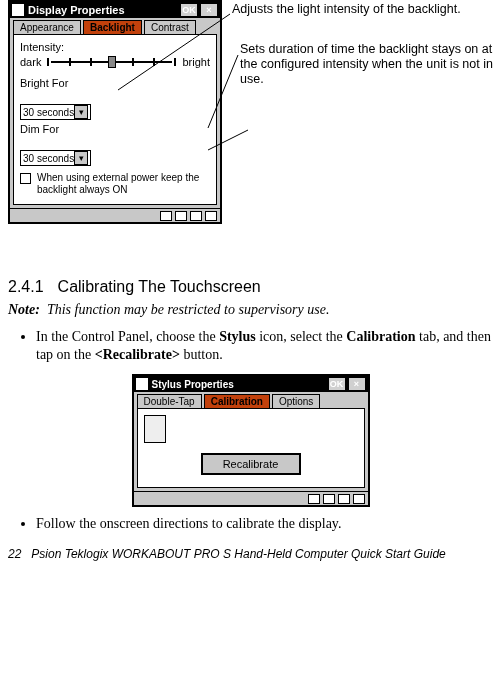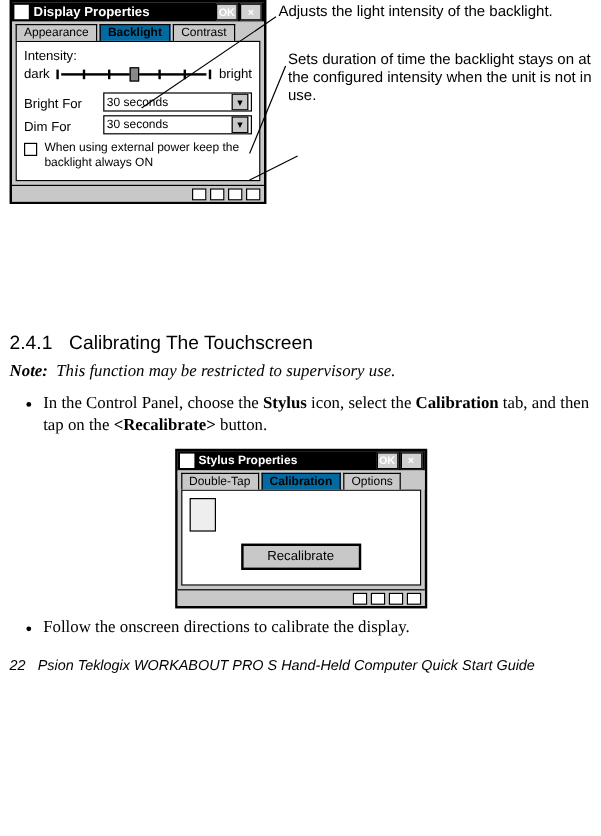--- a/index.html
+++ b/index.html
@@ -44,37 +44,37 @@
     text-align: center; font-weight: bold;
   }
   .tabs { display:flex; padding: 2px 3px 0 3px; gap:2px; background:#c8c8c8; }
   .tab {
     border: 1px solid #000;
     border-bottom: none;
     padding: 1px 6px;
     background: #c8c8c8;
     font-size: 10px;
   }
-  .tab.active { background: #0369a1; font-weight: bold; }
+  .tab.active { background: #c2410c; font-weight: bold; }
   .panel {
     border: 1px solid #000;
     background: #fff;
     margin: 0 3px 3px 3px;
     padding: 6px 6px 8px 6px;
   }
   .lbl { font-size: 11px; }
   .slider-row { display:flex; align-items:center; justify-content:space-between; margin:2px 0 8px 0; }
   .slider {
     flex:1; margin:0 6px; height:14px; position:relative;
     display:flex; align-items:center; justify-content:space-between;
   }
   .track { position:absolute; left:4px; right:4px; top:6px; height:2px; background:#000; }
   .tick { width:2px; height:8px; background:#000; z-index:1; }
   .thumb { position:absolute; top:1px; left:50%; width:8px; height:12px; background:#888; border:1px solid #000; transform:translateX(-50%); z-index:2; }
-  .row { display:flex; align-items:flex-end; gap:2px; margin:3px 0; }
+  .row { display:flex; align-items:flex-start; gap:15px; margin:3px 0;flex-direction:column; }
   .row .rowlbl { width:64px; font-size:11px; }
   .dropdown {
     flex:1; display:flex; align-items:center; justify-content:space-between;
     border:1px solid #000; background:#fff; height:16px; padding:0 2px;
     font-size:10px;
   }
   .dd-btn { width:14px; height:14px; border:1px solid #000; background:#c8c8c8; text-align:center; line-height:12px; font-size:9px; }
   .chkrow { display:flex; align-items:flex-start; gap:6px; margin-top:6px; font-size:10px; line-height:12px; }
   .chkbox { width:11px; height:11px; border:1px solid #000; background:#fff; margin-top:1px; flex:0 0 auto; }
   .statusbar { height:14px; background:#c8c8c8; border-top:1px solid #000; display:flex; justify-content:flex-end; align-items:center; gap:3px; padding:0 3px; }
@@ -97,21 +97,21 @@
   .secnum { margin-right: 14px; }
   .note { margin: 4px 0 10px 0; }
   .note b { font-style: normal; font-family:"Times New Roman",serif; }
   .note-body { font-style: italic; }
   p.body { margin: 6px 0 10px 0; line-height:18px; }
   ul.steps { margin: 4px 0 10px 0; padding-left: 28px; }
   ul.steps li { margin: 4px 0 10px 0; line-height:18px; }
   
   .stylus-wrap { display:flex; justify-content:center; margin:4px 0 8px 0; }
   .win2 {
-    width: 210px;
+    width: 238px;
     border: 2px solid #000;
     background:#c8c8c8;
     font-family: Tahoma, Verdana, sans-serif;
     font-size:10px;
   }
   .panel2 {
     border:1px solid #000; background:#fff;
     margin:0 3px 3px 3px; padding:6px;
   }
   .stylus-msg { display:flex; gap:8px; margin-bottom:6px; }

